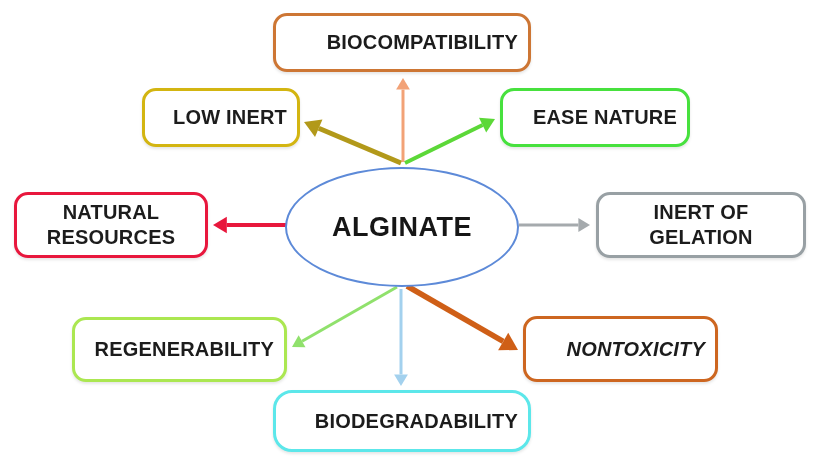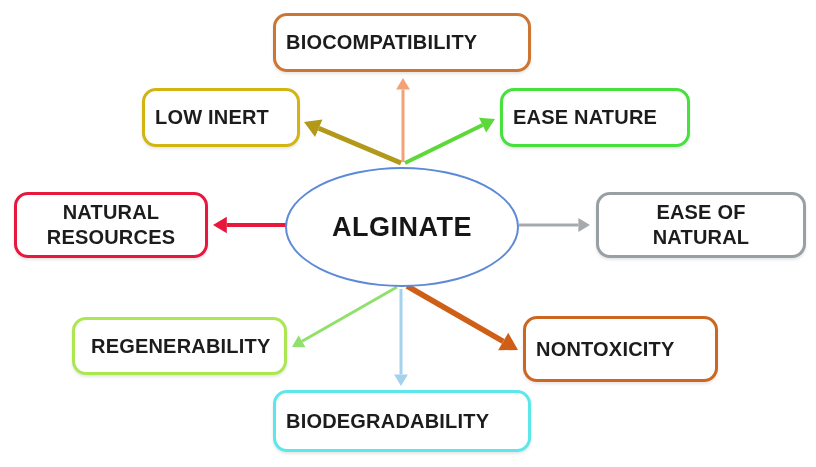--- a/index.html
+++ b/index.html
@@ -24,21 +24,21 @@
     z-index: 1;
   }
   .node-box {
     position: absolute;
     z-index: 2;
     background: #ffffff;
     border: 3px solid #888888;
     border-radius: 14px;
     display: flex;
     align-items: center;
-    justify-content: flex-start;
+    justify-content: flex-end;
     text-align: center;
     font-weight: bold;
     font-size: 20px;
     line-height: 1.25;
     color: #1c1c1c;
     letter-spacing: 0.2px;
     box-shadow: 0 2px 3px rgba(0,0,0,0.10);
     box-sizing: border-box;
     padding: 4px 10px;
   }
@@ -56,22 +56,22 @@
     color: #161616;
     letter-spacing: 0.5px;
     box-sizing: border-box;
   }
   
   #box-biocompatibility  { left: 273px; top: 13px;  width: 258px; height: 59px; }
   #box-low-cost          { left: 142px; top: 88px;  width: 158px; height: 59px; }
   #box-inert-nature      { left: 500px; top: 88px;  width: 190px; height: 59px; }
   #box-natural-resources { left: 14px;  top: 192px; width: 194px; height: 66px; }
   #box-ease-of-gelation  { left: 596px; top: 192px; width: 210px; height: 66px; }
-  #box-regenerability    { left: 72px;  top: 317px; width: 215px; height: 58px; padding-left: 16px; }
-  #box-nontoxicity       { left: 523px; top: 316px; width: 195px; height: 66px; }
+  #box-regenerability    { left: 72px;  top: 317px; width: 215px; height: 65px; padding-left: 16px; }
+  #box-nontoxicity       { left: 523px; top: 316px; width: 195px; height: 66px; font-style: italic; }
   #box-biodegradability  { left: 273px; top: 390px; width: 258px; height: 62px; }
   #center-alginate       { left: 285px; top: 167px; width: 234px; height: 120px; }
   .two-line { padding: 12px 26px; }
 </style>
 </head>
 <body>
 
 <div class="figure">
 
   <svg id="arrows-layer" class="arrows-layer" viewBox="0 0 816 467" xmlns="http://www.w3.org/2000/svg">
@@ -119,32 +119,32 @@
 
   <div class="node-box" id="box-inert-nature" style="border-color: rgb(71, 225, 62);">
     <span>EASE NATURE</span>
   </div>
 
   <div class="node-box two-line" id="box-natural-resources" style="border-color: rgb(232, 23, 61);">
     <span>NATURAL RESOURCES</span>
   </div>
 
   <div class="node-box two-line" id="box-ease-of-gelation" style="border-color: rgb(152, 160, 164);">
-    <span>EASE OF NATURAL</span>
+    <span>INERT OF GELATION</span>
   </div>
 
   <div class="node-box" id="box-regenerability" style="border-color: rgb(171, 231, 81);">
     <span>REGENERABILITY</span>
   </div>
 
   <div class="node-box" id="box-nontoxicity" style="border-color: rgb(205, 102, 32);">
     <span>NONTOXICITY</span>
   </div>
 
-  <div class="node-box" id="box-biodegradability" style="border-color: rgb(92, 231, 234);">
+  <div class="node-box" id="box-biodegradability" style="border-color: rgb(92, 231, 234); border-radius: 19px;">
     <span>BIODEGRADABILITY</span>
   </div>
 
   <div class="center-ellipse" id="center-alginate" style="border-color: rgb(93, 138, 216); background: rgb(255, 255, 255);">
     <span>ALGINATE</span>
   </div>
 
 </div>
 
 </body></html>

